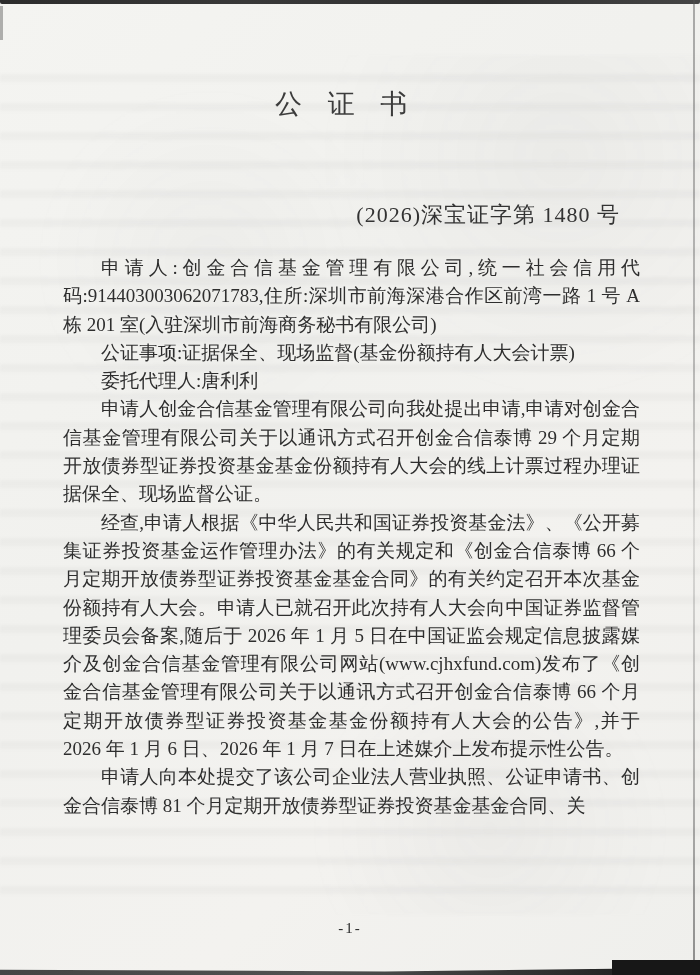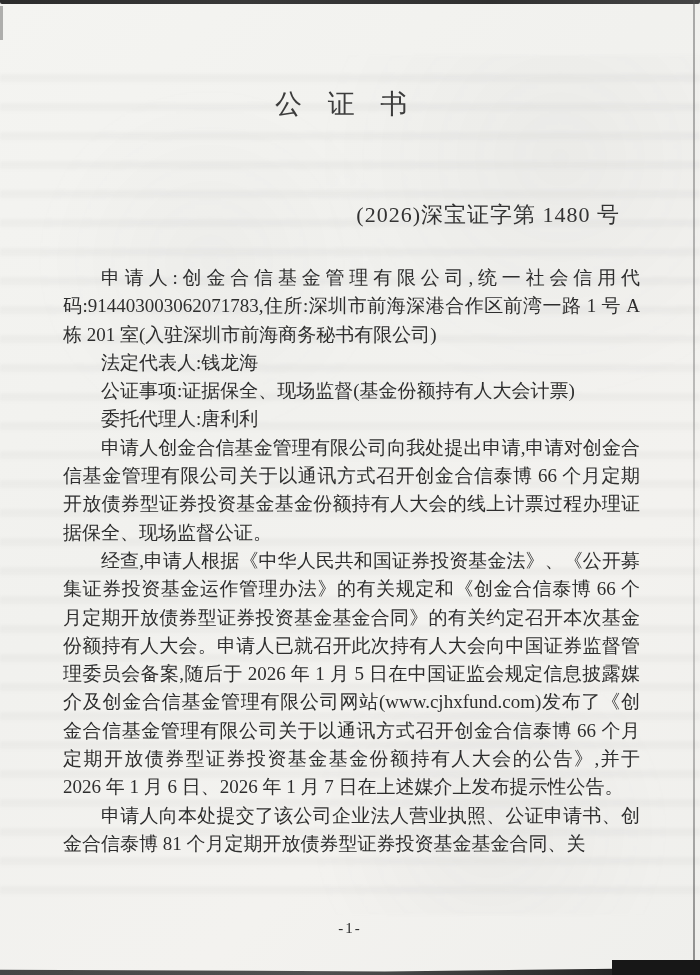--- a/index.html
+++ b/index.html
@@ -82,21 +82,21 @@
   }
   .cert-number {
     position: absolute;
     top: 200px; right: 80px;
     font-size: 22px;
     color: #333;
     letter-spacing: 1px;
   }
   .doc-body {
     position: absolute;
-    top: 264px; left: 63px;
+    top: 254px; left: 63px;
     width: 577px;
     font-size: 19px;
     line-height: 28.3px;
     text-align: justify;
     text-justify: inter-character;
     color: #2e2e2e;
   }
   .doc-body p {
     margin: 0;
     text-indent: 2em;
@@ -123,23 +123,22 @@
   <div class="edge-left-mark"></div>
   <div class="edge-bottom"></div>
   <div class="edge-bottom-right"></div>
 
   <h1 class="doc-title">公证书</h1>
 
   <div class="cert-number">(2026)深宝证字第 1480 号</div>
 
   <div class="doc-body">
     <p>申请人:创金合信基金管理有限公司,统一社会信用代码:914403003062071783,住所:深圳市前海深港合作区前湾一路 1 号 A 栋 201 室(入驻深圳市前海商务秘书有限公司)</p>
-    <p>法定代表人:钱龙海</p>
     <p>公证事项:证据保全、现场监督(基金份额持有人大会计票)</p>
     <p>委托代理人:唐利利</p>
-    <p>申请人创金合信基金管理有限公司向我处提出申请,申请对创金合信基金管理有限公司关于以通讯方式召开创金合信泰博 66 个月定期开放债券型证券投资基金基金份额持有人大会的线上计票过程办理证据保全、现场监督公证。</p>
+    <p>申请人创金合信基金管理有限公司向我处提出申请,申请对创金合信基金管理有限公司关于以通讯方式召开创金合信泰博 29 个月定期开放债券型证券投资基金基金份额持有人大会的线上计票过程办理证据保全、现场监督公证。</p>
     <p>经查,申请人根据《中华人民共和国证券投资基金法》、《公开募集证券投资基金运作管理办法》的有关规定和《创金合信泰博 66 个月定期开放债券型证券投资基金基金合同》的有关约定召开本次基金份额持有人大会。申请人已就召开此次持有人大会向中国证券监督管理委员会备案,随后于 2026 年 1 月 5 日在中国证监会规定信息披露媒介及创金合信基金管理有限公司网站(www.cjhxfund.com)发布了《创金合信基金管理有限公司关于以通讯方式召开创金合信泰博 66 个月定期开放债券型证券投资基金基金份额持有人大会的公告》,并于 2026 年 1 月 6 日、2026 年 1 月 7 日在上述媒介上发布提示性公告。</p>
     <p>申请人向本处提交了该公司企业法人营业执照、公证申请书、创金合信泰博 81 个月定期开放债券型证券投资基金基金合同、关</p>
   </div>
 
   <div class="page-footer">-1-</div>
 
 </div>
 
 </body></html>

